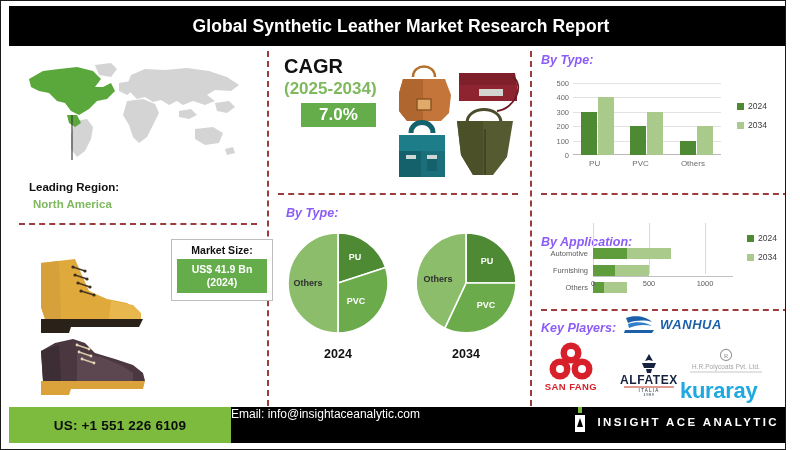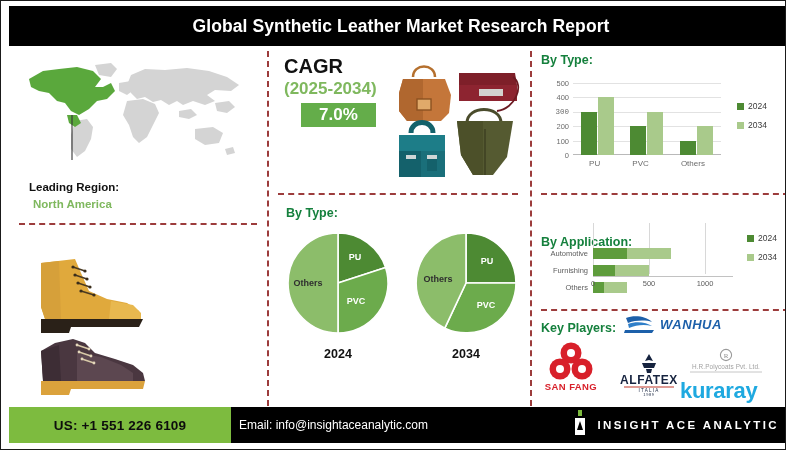--- a/index.html
+++ b/index.html
@@ -91,21 +91,21 @@
     font-size: 17px; font-weight: bold;
     padding: 2px 18px;
   }
 
   .bags { position: absolute; left: 392px; top: 50px; width: 128px; height: 132px; }
   .bags svg { width: 100%; height: 100%; display: block; }
 
   
   .sec-heading {
     position: absolute;
-    font-size: 12.5px; font-weight: bold; color: #15803d;
+    font-size: 12.5px; font-weight: bold; color: #8b5cf6; font-style: italic;
   }
 
   
   .bar-chart { position: absolute; left: 540px; top: 78px; width: 250px; height: 100px; }
   .bc-plot {
     position: absolute; left: 32px; top: 4px; width: 148px; height: 72px;
   }
   .bc-grid {
     position: absolute; left: 0; right: 0;
     border-top: 1px solid #e2e2e2; height: 0;
@@ -208,22 +208,22 @@
   }
   .footer-phone {
     width: 222px; height: 100%;
     background: #7dbb3f; color: #0d0d0d;
     display: flex; align-items: center; justify-content: center;
     font-size: 13.5px; font-weight: bold; letter-spacing: 0.2px;
   }
   .footer-dark {
     flex: 1; height: 100%;
     background: #000000;
-    display: flex; align-items: center;
-    padding-left: 8px;
+    display: flex; align-items: flex-start;
+    padding-left: 0;
   }
   .footer-email { color: #ffffff; font-size: 12px; }
   .footer-brand {
     margin-left: auto; margin-right: 14px;
     display: flex; align-items: center; gap: 9px;
   }
   .footer-brand-name {
     color: #ffffff; font-size: 11.5px;
     font-weight: bold; letter-spacing: 2.4px;
   }
@@ -315,20 +315,27 @@
             <circle cx="74" cy="20" r="1.4"></circle>
           <circle cx="64" cy="23" r="1.4"></circle>
             <circle cx="76" cy="27" r="1.4"></circle>
           <circle cx="67" cy="30" r="1.4"></circle>
             <circle cx="79" cy="34" r="1.4"></circle>
         </g>
       </g>
     </svg>
   </div>
 
+  <div class="market-box">
+    <div class="market-label">Market Size:</div>
+    <div class="market-value">
+      <div>US$ 41.9 Bn</div>
+      <div>(2024)</div>
+    </div>
+  </div>
 
   <div class="cagr-title">CAGR</div>
   <div class="cagr-years">(2025-2034)</div>
   <div class="cagr-pct">7.0%</div>
 
   <div class="bags">
     <svg viewBox="0 0 128 132" xmlns="http://www.w3.org/2000/svg">
 
       <path fill="none" stroke="#b5702e" stroke-width="2.6" d="M20 26 C20 12, 42 12, 42 26"></path>
       <path fill="#c4763a" d="M10 28 L52 28 L58 44 L56 62 L48 70 L14 70 L6 60 L6 42 Z"></path>
@@ -361,21 +368,21 @@
     <div class="bc-plot">
       <div class="bc-grid" style="top:0%;"></div>
       <div class="bc-grid" style="top:20%;"></div>
       <div class="bc-grid" style="top:40%;"></div>
       <div class="bc-grid" style="top:60%;"></div>
       <div class="bc-grid" style="top:80%;"></div>
       <div class="bc-axis-base"></div>
 
       <div class="bc-ylabel" style="top:0%;">500</div>
       <div class="bc-ylabel" style="top:20%;">400</div>
-      <div class="bc-ylabel" style="top:40%;font-family:Liberation Mono, monospace;">300</div>
+      <div class="bc-ylabel" style="top:40%;">300</div>
       <div class="bc-ylabel" style="top:60%;">200</div>
       <div class="bc-ylabel" style="top:80%;">100</div>
       <div class="bc-ylabel" style="top:100%;">0</div>
 
       <div class="bc-groups">
         <div class="bc-group">
           <div class="bc-bar y2024" style="height:60%;"></div>
           <div class="bc-bar y2034" style="height:80%;"></div>
         </div>
         <div class="bc-group">

